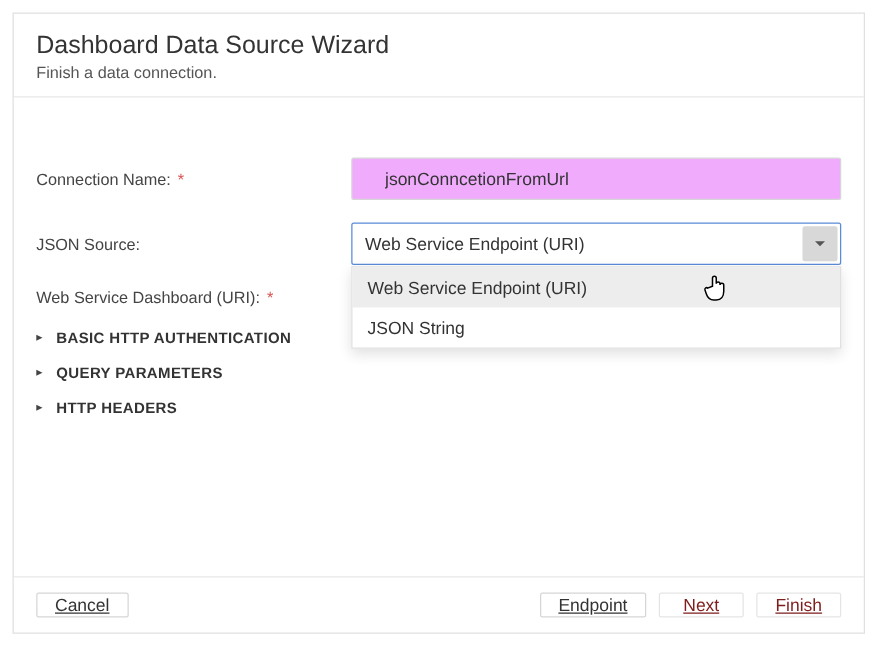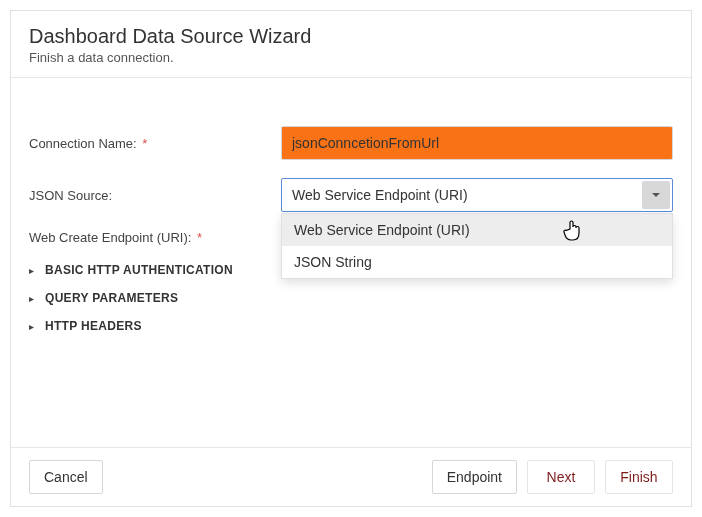--- a/index.html
+++ b/index.html
@@ -54,24 +54,24 @@
   }
   .req { color: #d9534f; margin-left: 2px; }
   .field-col {
     flex: 1;
   }
   .text-input {
     width: 100%;
     height: 34px;
     border: 1px solid #d6d6d6;
     border-radius: 2px;
-    padding: 0 10px;
-    font-size: 14px;
-    color: #333;
-    background: #f97316;
+    padding: 0 26px;
+    font-size: 14px;
+    color: #333;
+    background: #f0abfc;
   }
   .select-wrap {
     position: relative;
     width: 100%;
   }
   .select-display {
     width: 100%;
     height: 34px;
     border: 1px solid #5a8bd6;
     border-radius: 2px;
@@ -132,31 +132,31 @@
     font-weight: 700;
     letter-spacing: 0.3px;
   }
   .footer {
     border-top: 1px solid #e7e7e7;
     padding: 12px 18px;
     display: flex;
     align-items: center;
   }
   .btn {
-    height: 34px;
+    height: 20px;
     min-width: 68px;
     padding: 0 14px;
     border: 1px solid #d6d6d6;
     background: #fff;
     border-radius: 2px;
     font-size: 14px;
     color: #333;
     cursor: pointer;
     display: inline-flex;
-    align-items: center; justify-content: center;
+    align-items: center; justify-content: center; text-decoration: underline;
   }
   .btn.disabled {
     color: #7f1d1d;
     border-color: #e5e5e5;
     cursor: default;
   }
   .footer-right {
     margin-left: auto;
     display: flex;
     gap: 10px;
@@ -206,21 +206,21 @@
           <div class="dropdown">
             <div class="dropdown-item hover">Web Service Endpoint (URI)</div>
             <div class="dropdown-item">JSON String</div>
           </div>
         </div>
       </div>
     </div>
 
     <div class="row">
       <div class="label-col">
-        <span>Web Create Endpoint (URI):</span>
+        <span>Web Service Dashboard (URI):</span>
         <span class="req">*</span>
       </div>
     </div>
 
     <div class="expander">
       <span class="exp-icon">▸</span>
       <span class="exp-label">BASIC HTTP AUTHENTICATION</span>
     </div>
     <div class="expander">
       <span class="exp-icon">▸</span>

